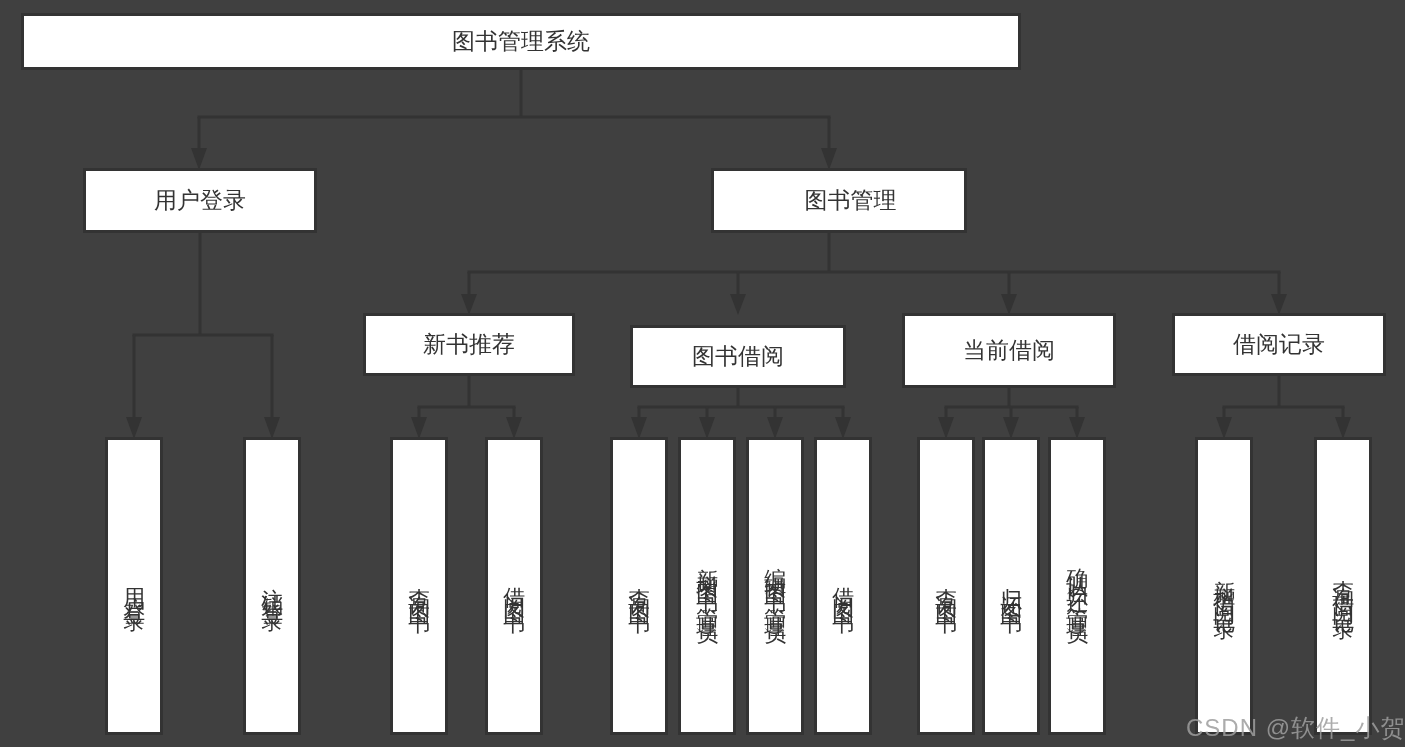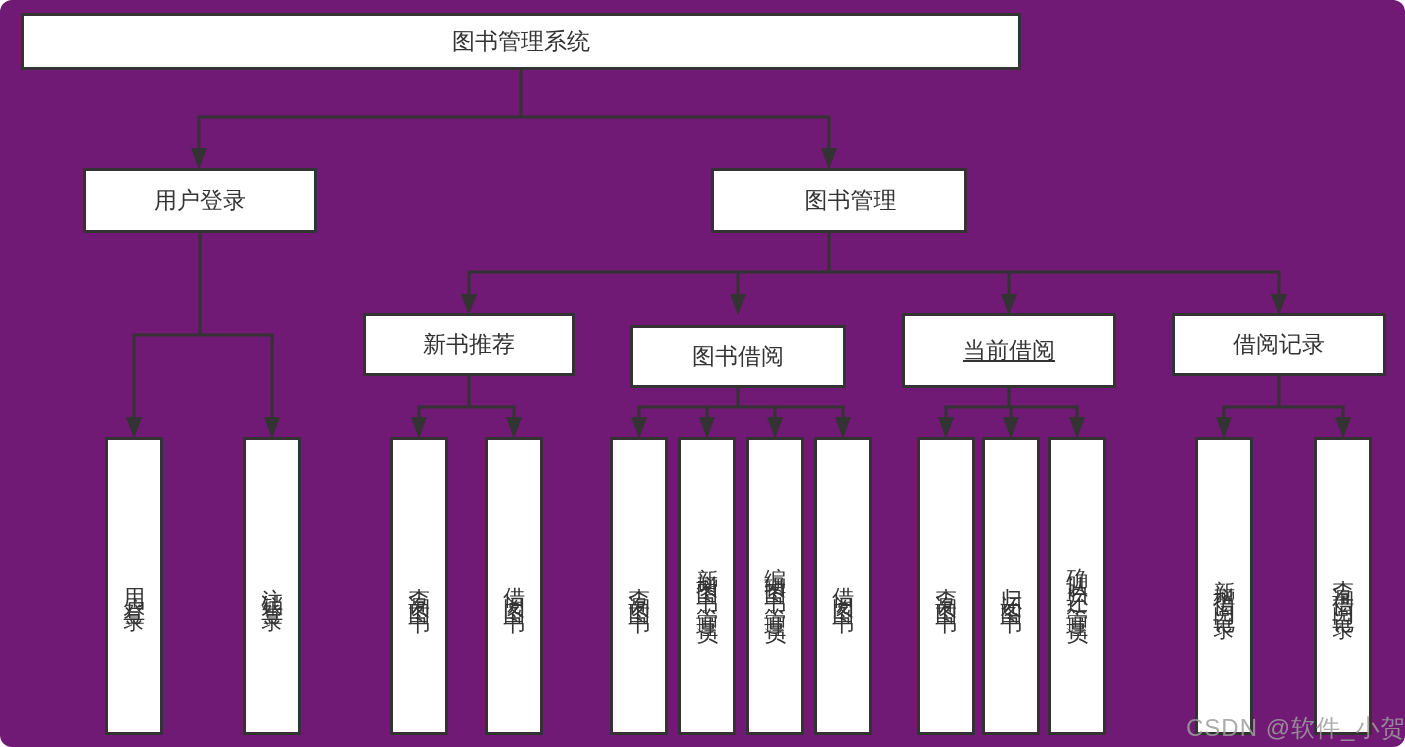--- a/index.html
+++ b/index.html
@@ -5,23 +5,22 @@
   html, body {
     margin: 0;
     padding: 0;
     background: #ffffff;
     font-family: "Liberation Sans", sans-serif;
   }
   #canvas {
     position: relative;
     width: 1405px;
     height: 747px;
-    background: #701a75;
+    background: #404040;
     overflow: hidden;
-    border-radius: 12px;
   }
   #connectors {
     position: absolute;
     left: 0;
     top: 0;
     width: 1405px;
     height: 747px;
     pointer-events: none;
   }
   .box {
@@ -132,21 +131,21 @@
     </g>
   </svg>
 
   <div class="box" style="left:21px; top:13px; width:1000px; height:57px;">图书管理系统</div>
 
   <div class="box" style="left:83px; top:168px; width:234px; height:65px;">用户登录</div>
   <div class="box" style="left:711px; top:168px; width:256px; height:65px;padding-left:23px;">图书管理</div>
 
   <div class="box" style="left:363px; top:313px; width:212px; height:63px;">新书推荐</div>
   <div class="box" style="left:630px; top:325px; width:216px; height:63px;">图书借阅</div>
-  <div class="box" style="left:902px; top:313px; width:214px; height:75px;text-decoration:underline;">当前借阅</div>
+  <div class="box" style="left:902px; top:313px; width:214px; height:75px;">当前借阅</div>
   <div class="box" style="left:1172px; top:313px; width:214px; height:63px;">借阅记录</div>
 
   <div class="box leaf" style="left:105px;">用户登录</div>
   <div class="box leaf" style="left:243px;">注销登录</div>
 
   <div class="box leaf" style="left:390px;">查询图书</div>
   <div class="box leaf" style="left:485px;">借阅图书</div>
 
   <div class="box leaf" style="left:610px;">查询图书</div>
   <div class="box leaf" style="left:678px;">新增图书（管理员）</div>

